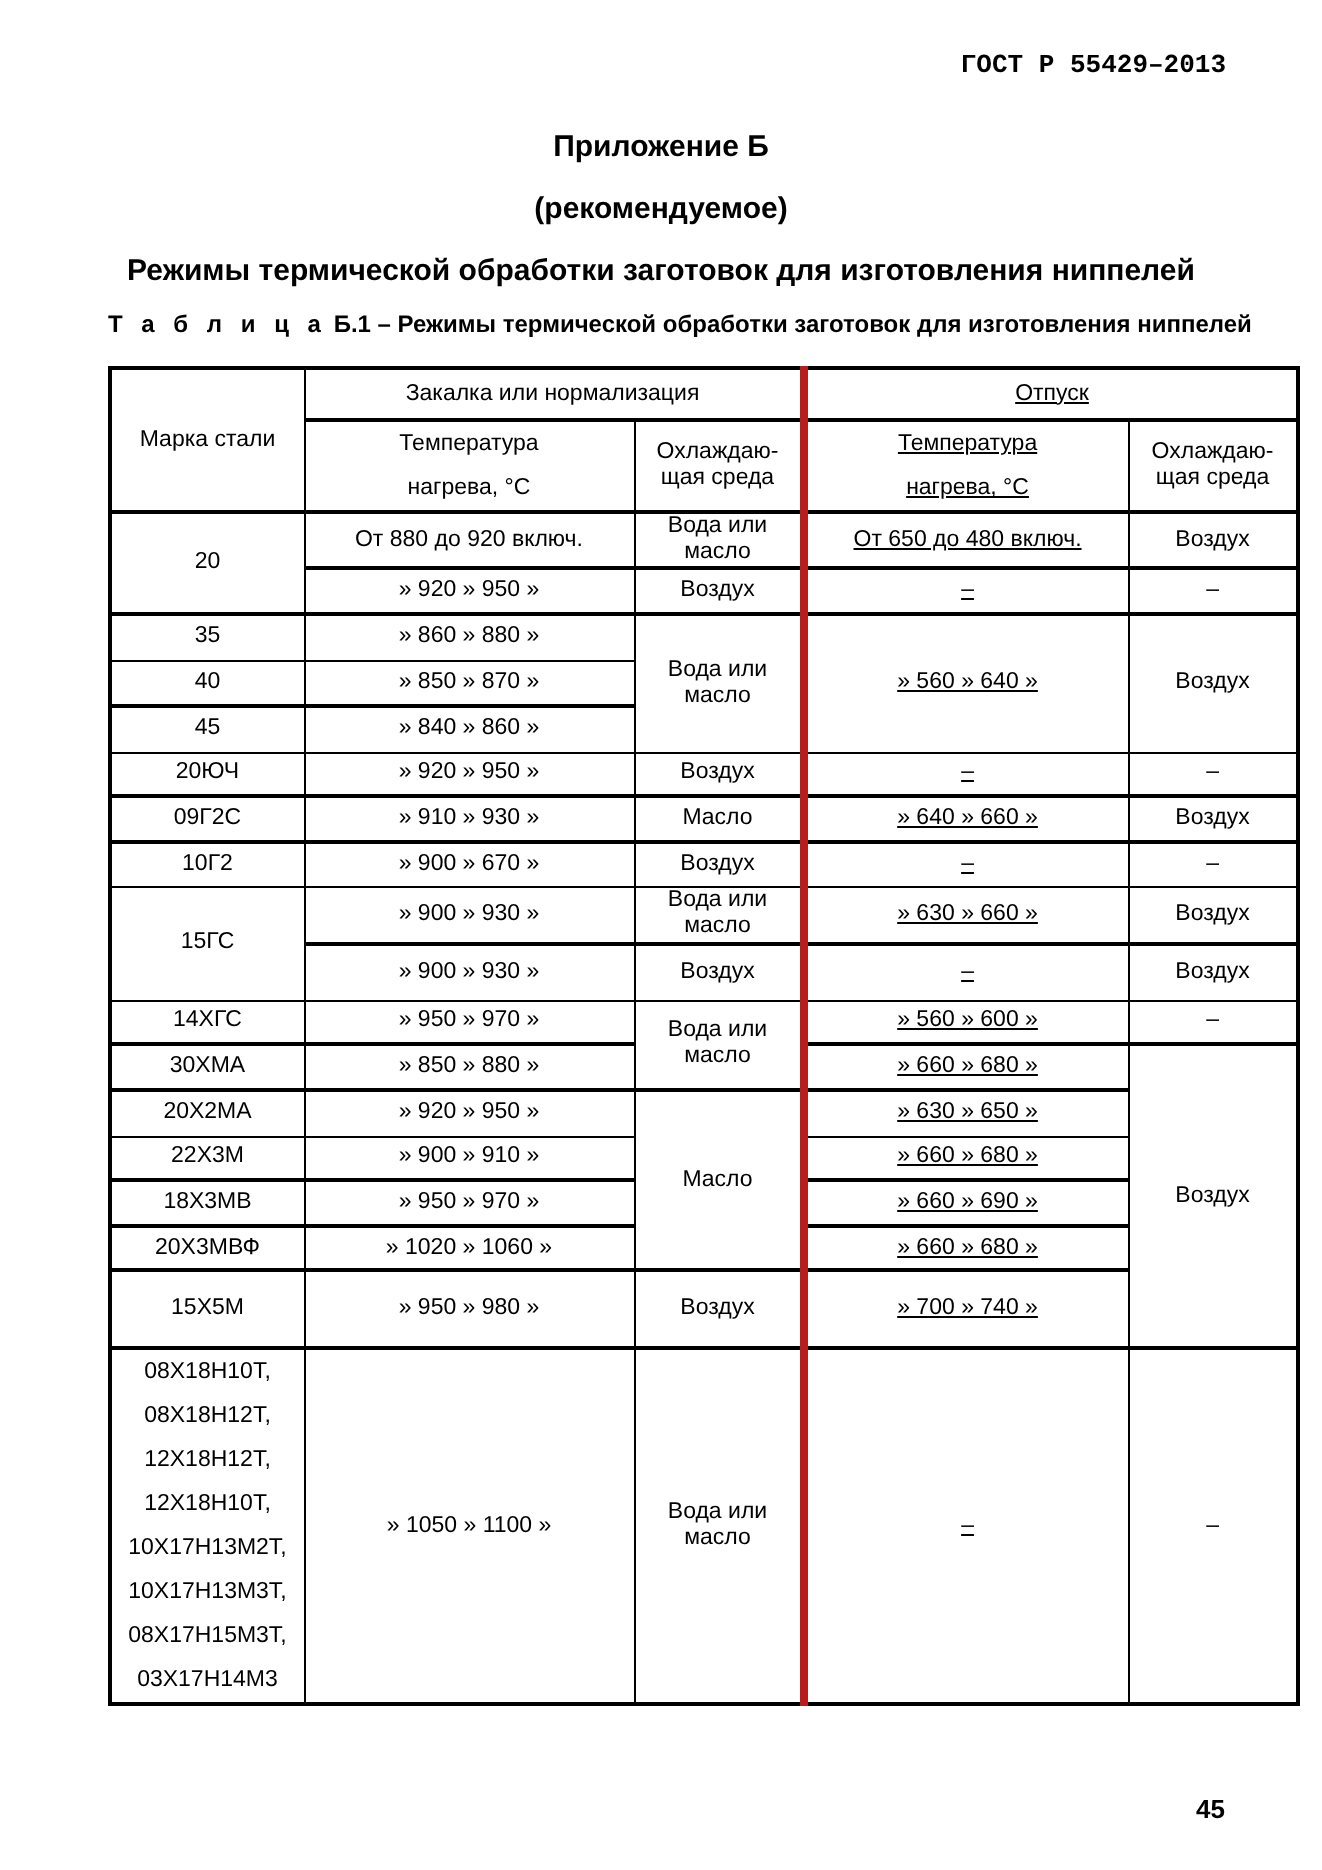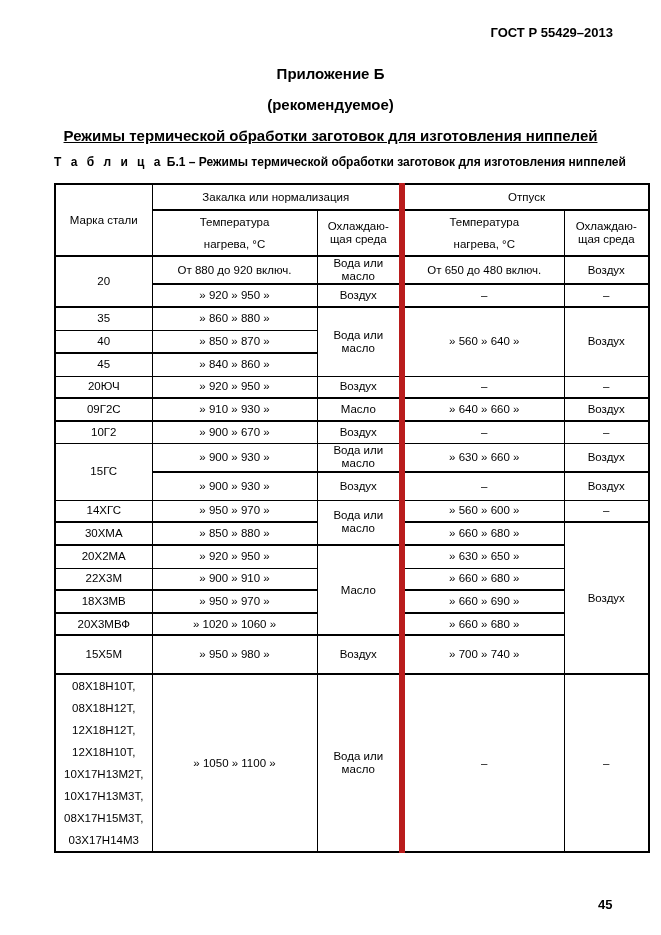--- a/index.html
+++ b/index.html
@@ -1,36 +1,36 @@
 <!DOCTYPE html>
 <html><head>
 <meta charset="utf-8">
 <style>
   html, body { margin: 0; padding: 0; background: #ffffff; }
   body { width: 661px; height: 935px; position: relative; overflow: hidden; font-family: "Liberation Sans", sans-serif; color: #000; }
   .abs { position: absolute; font-weight: bold; }
-  .gost { top: 25px; right: 48px; font-size: 13px; font-weight: bold; }
+  .gost { top: 25px; right: 48px; font-size: 13px; font-weight: bold; font-family: Liberation Mono, monospace; }
   .center { left: 0; width: 661px; text-align: center; font-weight: bold; font-size: 15px; }
   .t1 { top: 65px; }
   .t2 { top: 96px; }
-  .t3 { top: 127px; text-decoration: underline; }
+  .t3 { top: 127px; }
   .caption { top: 155px; left: 54px; font-size: 12px; }
   .caption .sp { letter-spacing: 3px; }
   .pagenum { top: 897px; left: 598px; font-size: 13px; }
 
   table.main {
     position: absolute; left: 54px; top: 183px; width: 594px;
     border-collapse: collapse; table-layout: fixed; font-size: 11.5px;
     border: 2px solid #000;
   }
   table.main td {
     border: 1px solid #000; text-align: center; vertical-align: middle;
     padding: 0 2px; line-height: 13px; overflow: hidden;
   }
-  table.main td.thickL { border-left: 6px solid #b91c1c; }
+  table.main td.thickL { border-left: 4px solid #b91c1c; text-decoration: underline; }
   table.main tr.thickT td { border-top: 2px solid #000; }
   .hdr2 { line-height: 22px !important; }
   .multi { line-height: 22px !important; }
 </style>
 </head>
 <body>
 
 <div class="abs gost">ГОСТ  Р 55429–2013</div>
 <div class="abs center t1">Приложение Б</div>
 <div class="abs center t2">(рекомендуемое)</div>

